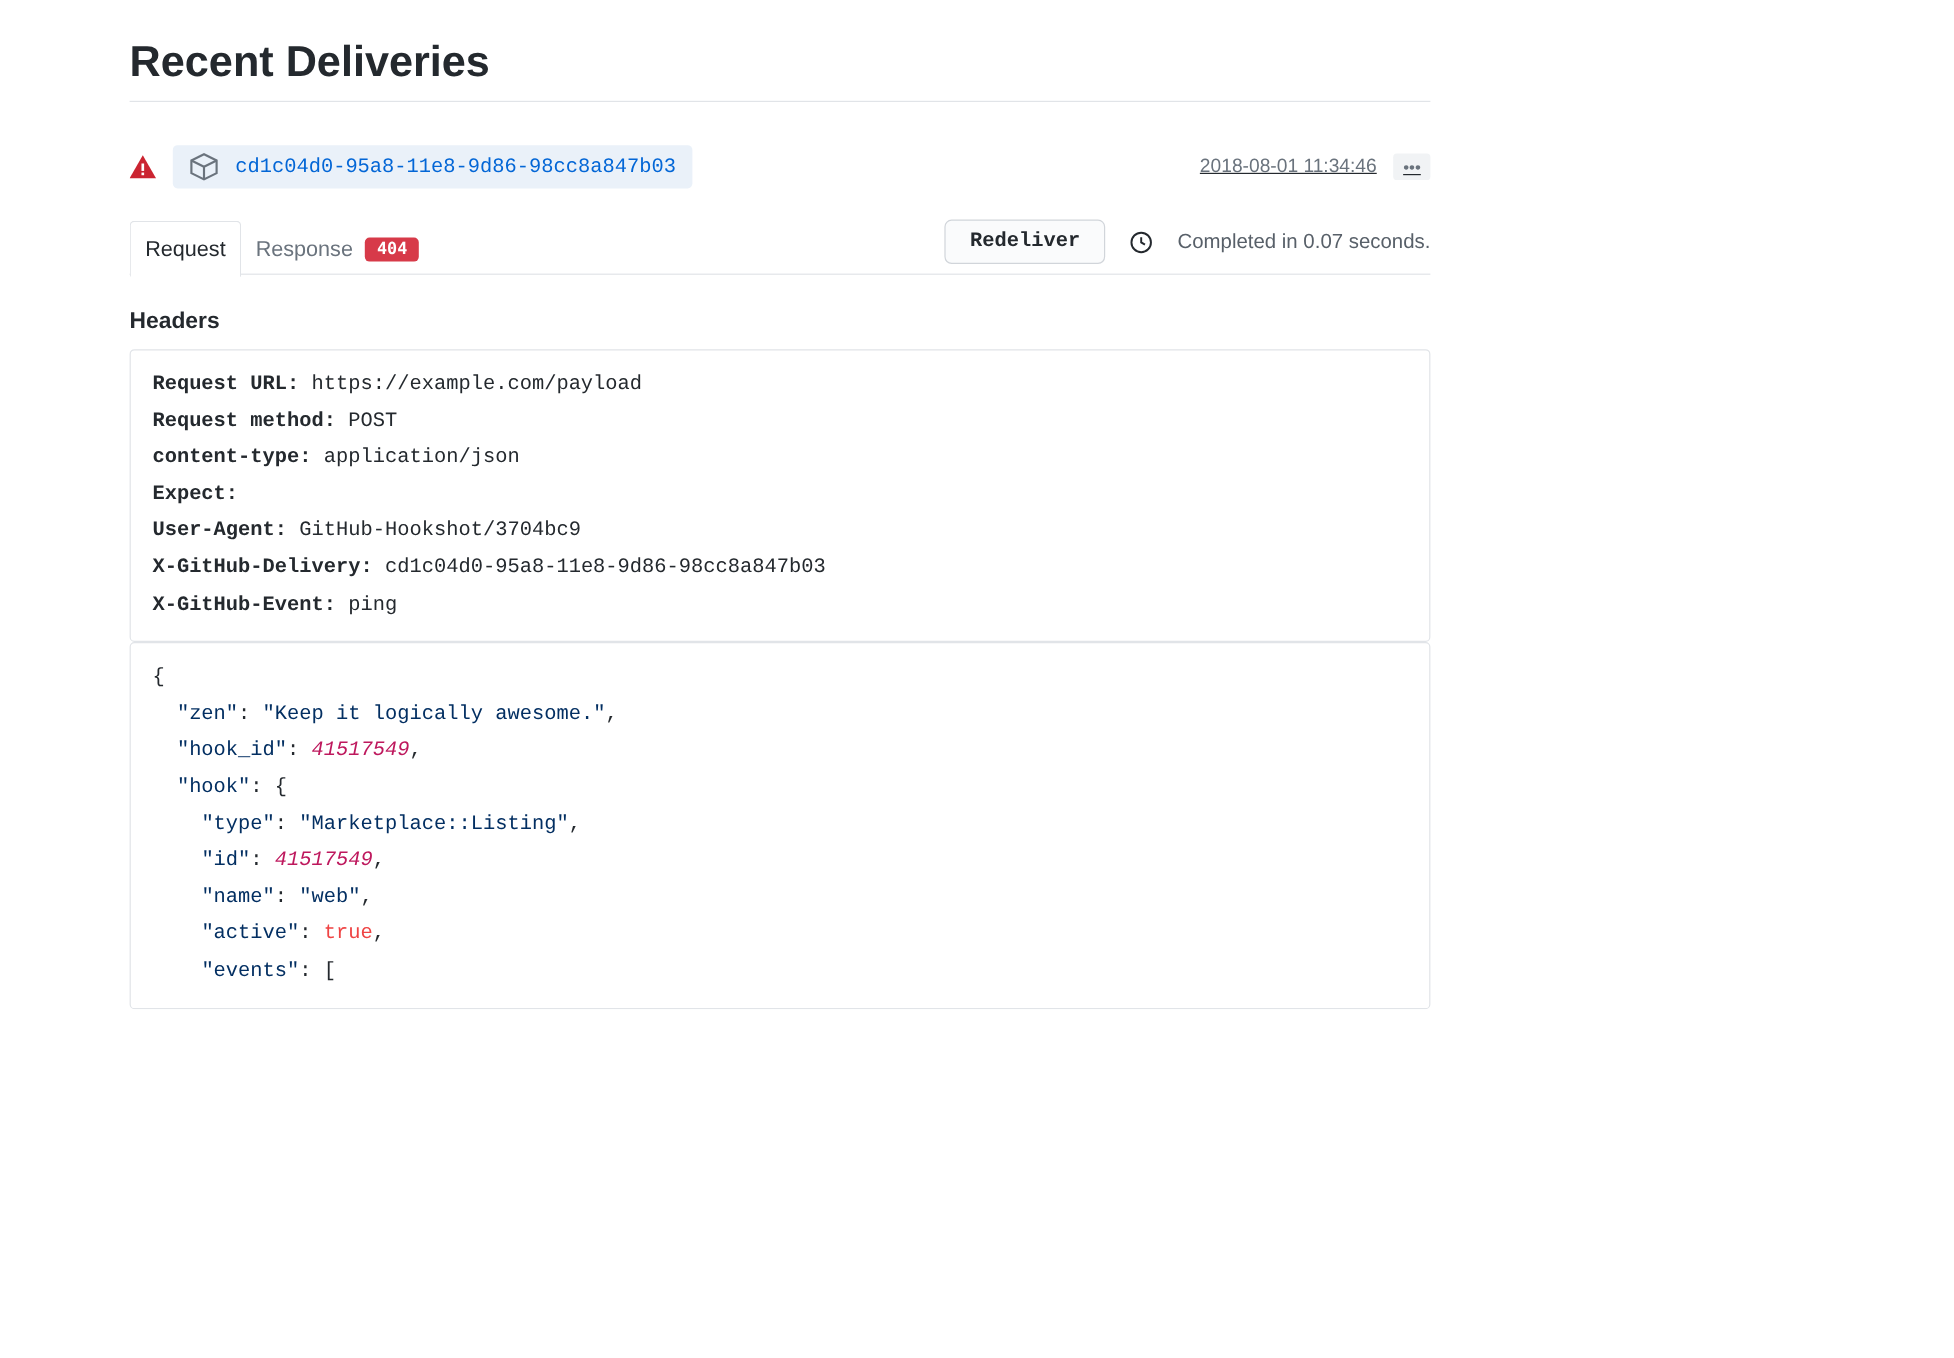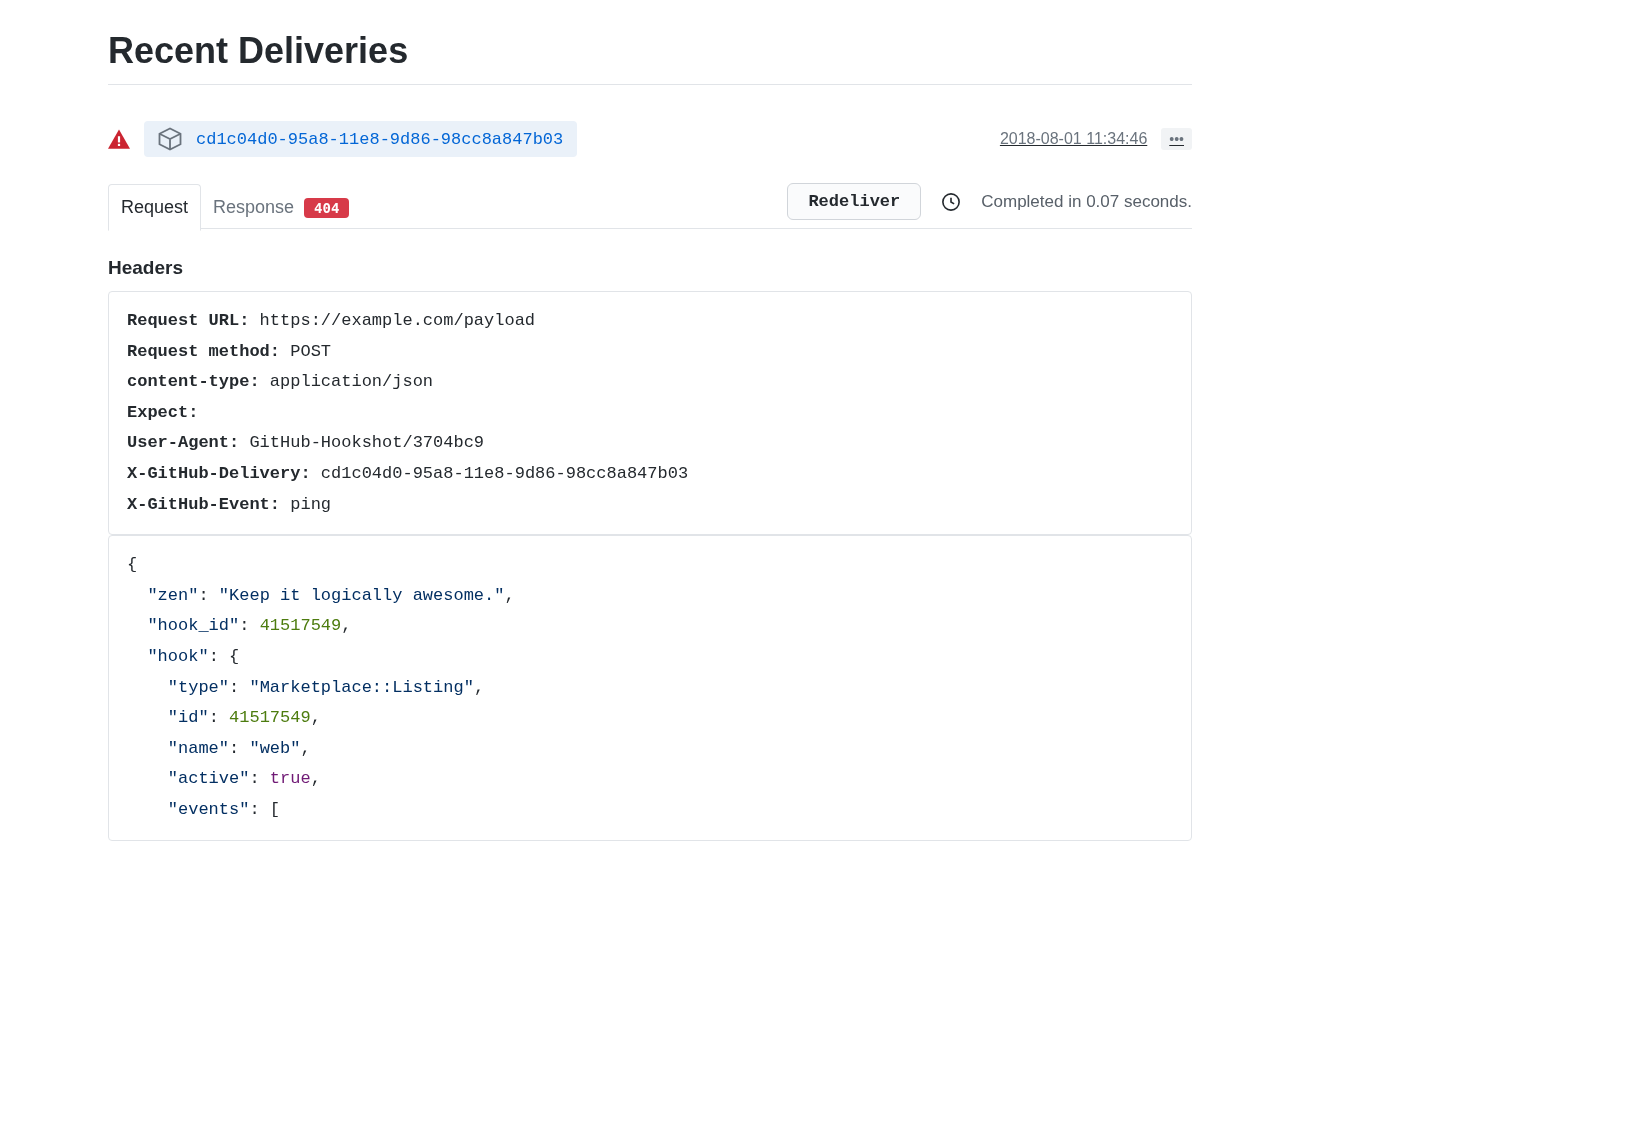--- a/index.html
+++ b/index.html
@@ -151,22 +151,22 @@
     padding: 14px 18px;
     font-family: "SFMono-Regular", Consolas, "Liberation Mono", Menlo, monospace;
     font-size: 17px;
     line-height: 1.8;
     white-space: pre;
     overflow-x: auto;
   }
   .hdr-key { font-weight: 700; }
   .json-key { color: #032f62; }
   .json-str { color: #032f62; }
-  .json-num { color: #4d7c0f; }
-  .json-bool { color: #701a75; }
+  .json-num { color: #be185d; font-style: italic; }
+  .json-bool { color: #ef4444; }
   .json-punct { color: #24292e; }
 </style>
 </head>
 <body>
 
 <div class="container">
 
   <h1 class="page-title">Recent Deliveries</h1>
 
   <div class="delivery-row">

